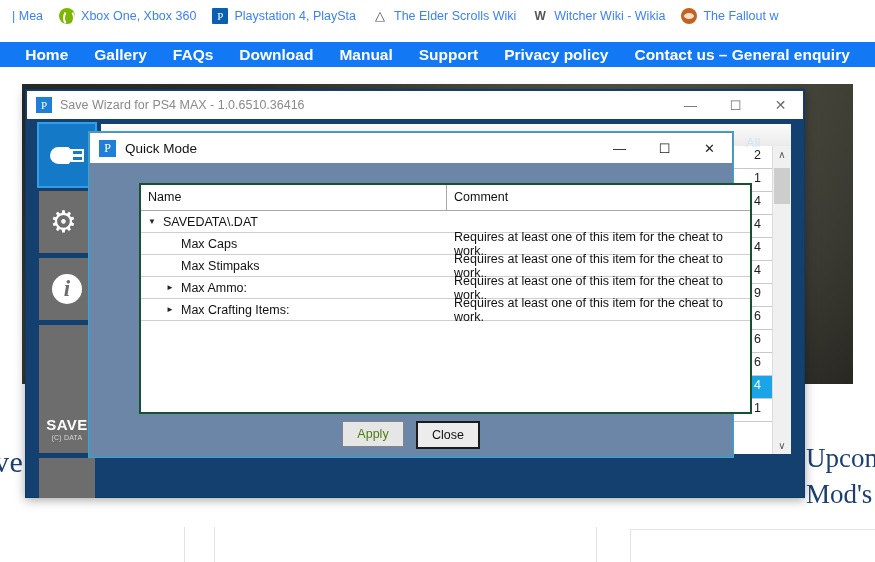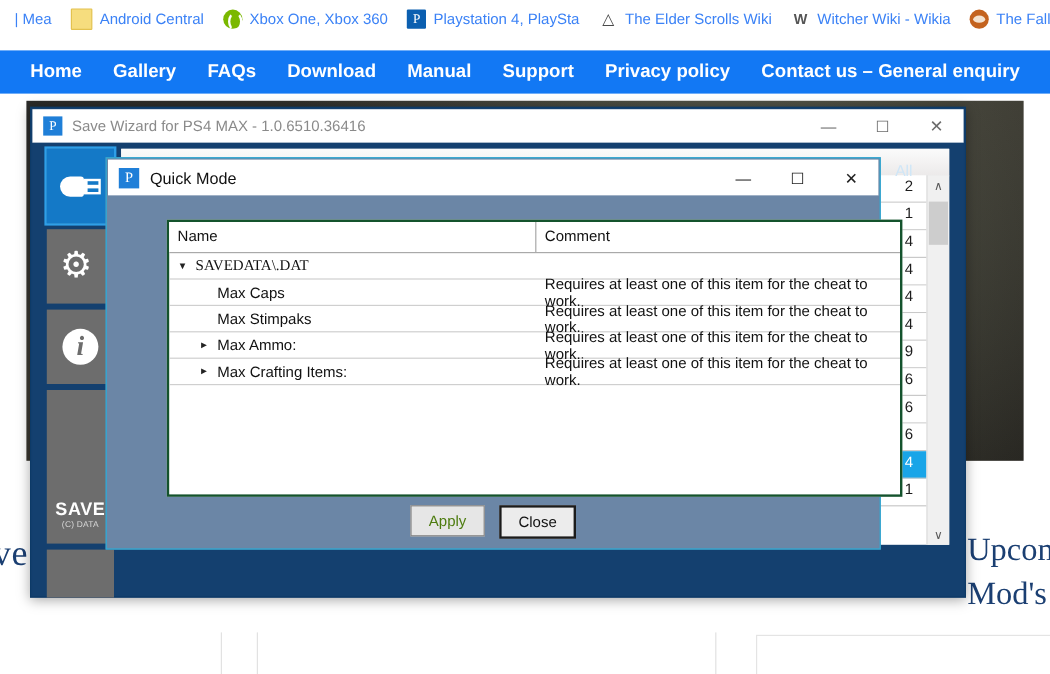--- a/index.html
+++ b/index.html
@@ -28,21 +28,21 @@
      font-family:"Liberation Serif",serif;border-radius:1px;}
   .ico-tes{background:#ffffff;color:#4a4a4a;font-size:13px;line-height:16px;text-align:center;}
   .ico-witcher{background:#ffffff;color:#555;font-size:12px;line-height:16px;text-align:center;font-weight:bold;}
   .ico-fallout{border-radius:50%;background:#c4631f;}
   .ico-fallout:after{content:"";position:absolute;left:3px;top:5px;width:10px;height:6px;
      border-radius:50%;background:#f4e2cf;}
 
   
   .site{position:absolute;left:0;top:32px;width:875px;height:530px;background:#ffffff;}
   .site-nav{
-    position:absolute;left:0;top:10px;width:875px;height:36px;background:#1278f4;
+    position:absolute;left:0;top:10px;width:875px;height:25px;background:#1278f4;
     display:flex;align-items:center;justify-content:center;gap:26px;
     color:#fff;font-size:15.5px;font-weight:bold;
   }
   .site-nav .nav-link{color:#ffffff;text-decoration:none;white-space:nowrap;}
   .site-hero{
     position:absolute;left:22px;top:52px;width:831px;height:300px;
     background:linear-gradient(160deg,#2a2a28 0%,#3d3a32 40%,#23211d 100%);
     overflow:hidden;
   }
   .site-hero:after{content:"";position:absolute;inset:0;
@@ -169,24 +169,20 @@
   <div class="site-rule-v" style="left:596px"></div>
   <div class="site-card"></div>
 </div>
 
 <div class="bookmark-bar">
   <div class="bm">
     <span class="bm-ico"></span>
     <span class="bm-label">| Mea</span>
   </div>
   <div class="bm">
-    <span class="bm-ico ico-folder"></span>
-    <span class="bm-label">Android Central</span>
-  </div>
-  <div class="bm">
     <span class="bm-ico ico-xbox"></span>
     <span class="bm-label">Xbox One, Xbox 360</span>
   </div>
   <div class="bm">
     <span class="bm-ico ico-ps">P</span>
     <span class="bm-label">Playstation 4, PlaySta</span>
   </div>
   <div class="bm">
     <span class="bm-ico ico-tes">△</span>
     <span class="bm-label">The Elder Scrolls Wiki</span>
@@ -301,21 +297,21 @@
     <div class="grid">
       <div class="grid-head">
         <div class="gh c1">Name</div>
         <div class="gh c2">Comment</div>
       </div>
       <div id="grid-rows">
           <div class="grid-row">
             <div class="gc1">
               <span style="flex: 0 0 4px;"></span>
               <span class="tw">▼</span>
-              <span style="padding-left: 4px; font-family: Liberation Serif, serif;">SAVEDATA\.DAT</span>
+              <span style="padding-left: 4px;">SAVEDATA\.DAT</span>
             </div>
             <div class="gc2"></div>
           </div>
           <div class="grid-row">
             <div class="gc1">
               <span style="flex: 0 0 22px;"></span>
               <span class="tw"></span>
               <span style="padding-left: 4px;">Max Caps</span>
             </div>
             <div class="gc2">Requires at least one of this item for the cheat to work.</div>

